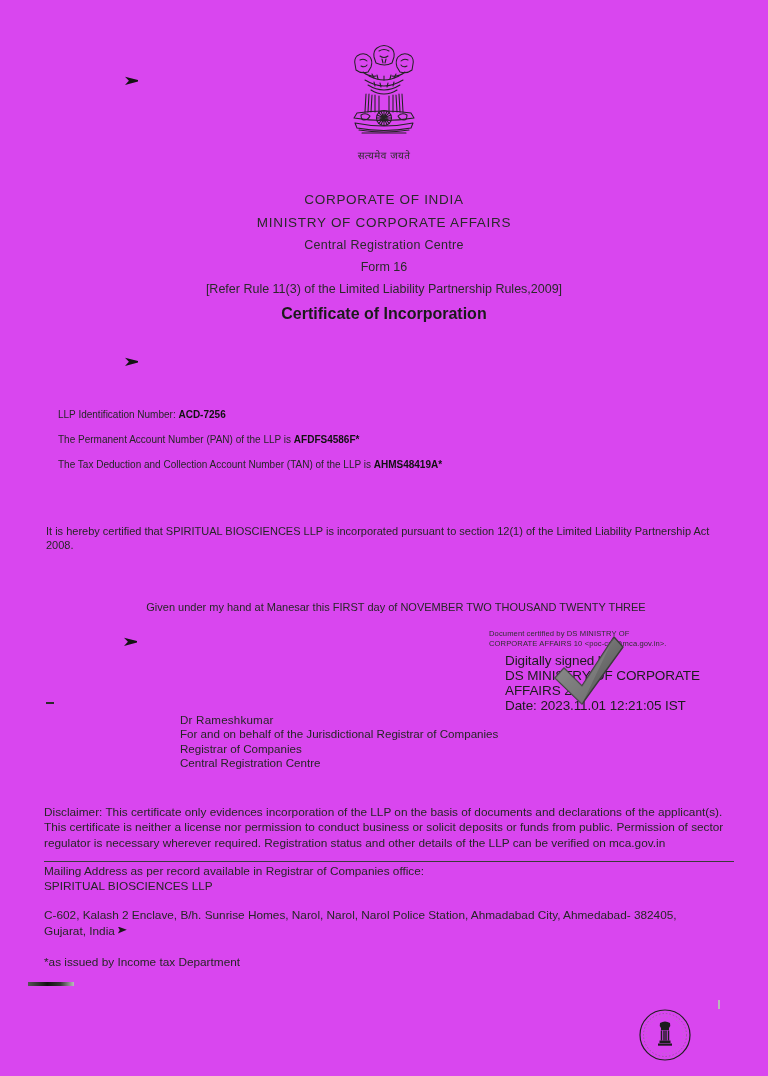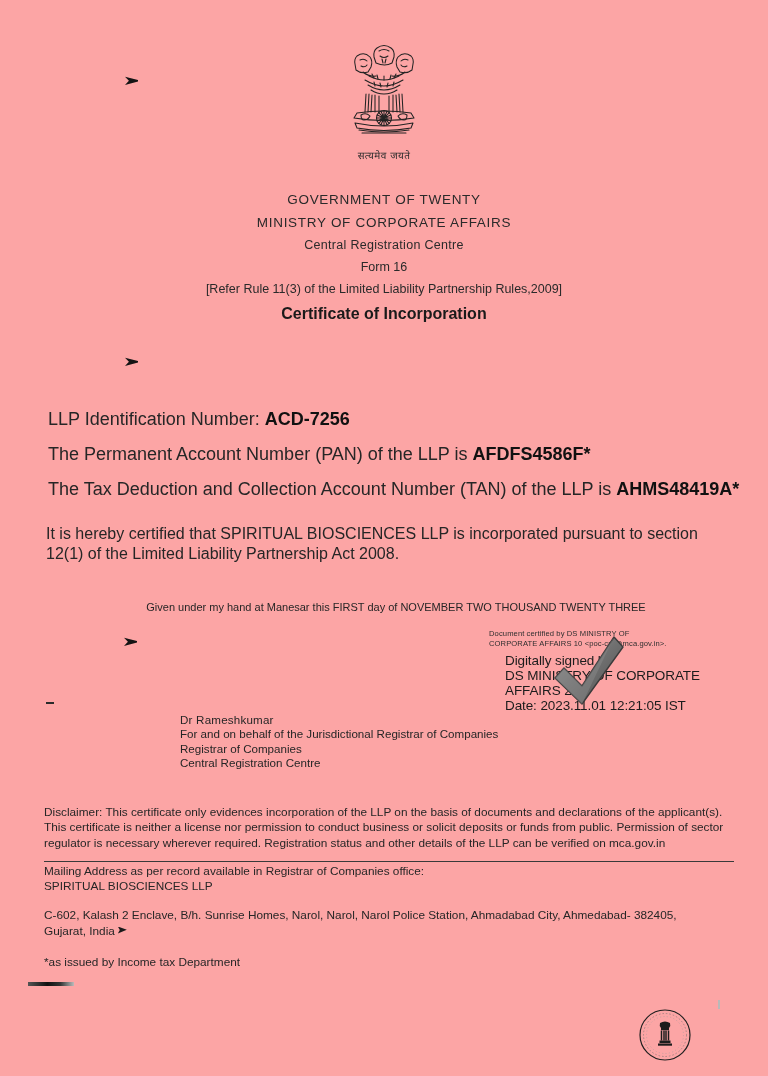--- a/index.html
+++ b/index.html
@@ -9,21 +9,21 @@
     background: #ffffff;
   }
   body {
     font-family: "Liberation Sans", sans-serif;
     color: #1a1a1a;
   }
   .page {
     position: relative;
     width: 768px;
     height: 1076px;
-    background: #fca5a5;
+    background: #d946ef;
     overflow: hidden;
   }
 
   
   .emblem-wrap {
     position: absolute;
     left: 0;
     top: 38px;
     width: 768px;
     text-align: center;
@@ -72,36 +72,36 @@
   .h-title {
     font-size: 16px;
     font-weight: bold;
     color: #1a1a1a;
     margin-top: 9px;
   }
 
   
   .ids {
     position: absolute;
-    left: 48px;
+    left: 58px;
     top: 409px;
     width: 680px;
-    font-size: 18px;
+    font-size: 10px;
     color: #262626;
   }
   .ids .row { margin-bottom: 14px; white-space: nowrap; }
   .ids b { font-weight: bold; color: #111; }
 
   
   .certified {
     position: absolute;
     left: 46px;
     top: 524px;
     width: 674px;
-    font-size: 16px;
+    font-size: 11px;
     line-height: 1.28;
     color: #262626;
   }
 
   
   .given {
     position: absolute;
     left: 46px;
     top: 601px;
     width: 700px;
@@ -271,21 +271,21 @@
           <path d="M14 85 q29 6 58 0 l-2 5 q-27 5-54 0z"></path>
           <path d="M18 92 q25 4 50 0"></path>
           <path d="M21 95 h44"></path>
         </g>
       </svg>
     </div>
     <div class="emblem-motto">सत्यमेव जयते</div>
   </div>
 
   <div class="header">
-    <div class="h-gov">GOVERNMENT OF TWENTY</div>
+    <div class="h-gov">CORPORATE OF INDIA</div>
     <div class="h-ministry">MINISTRY OF CORPORATE AFFAIRS</div>
     <div class="h-centre">Central Registration Centre</div>
     <div class="h-form">Form 16</div>
     <div class="h-rule">[Refer Rule 11(3) of the Limited Liability Partnership Rules,2009]</div>
     <div class="h-title">Certificate of Incorporation</div>
   </div>
 
   <div class="ids">
     <div class="row">
       <span>LLP Identification Number:</span>

